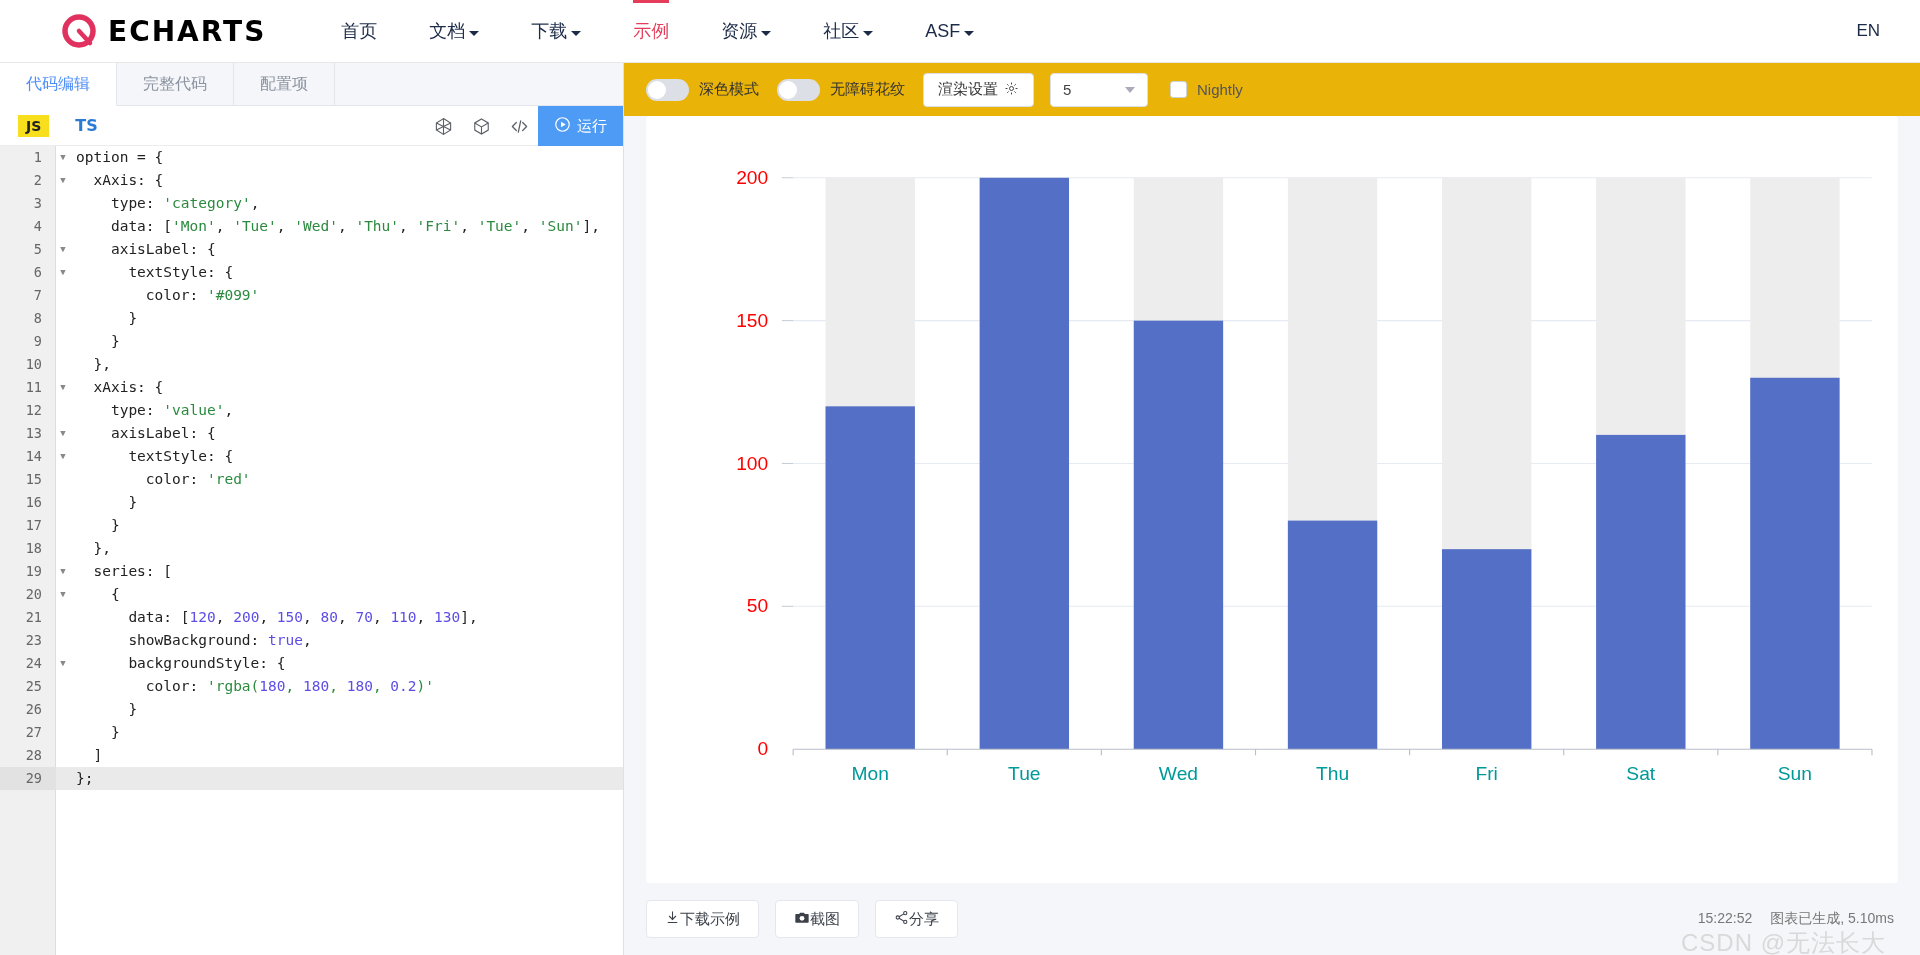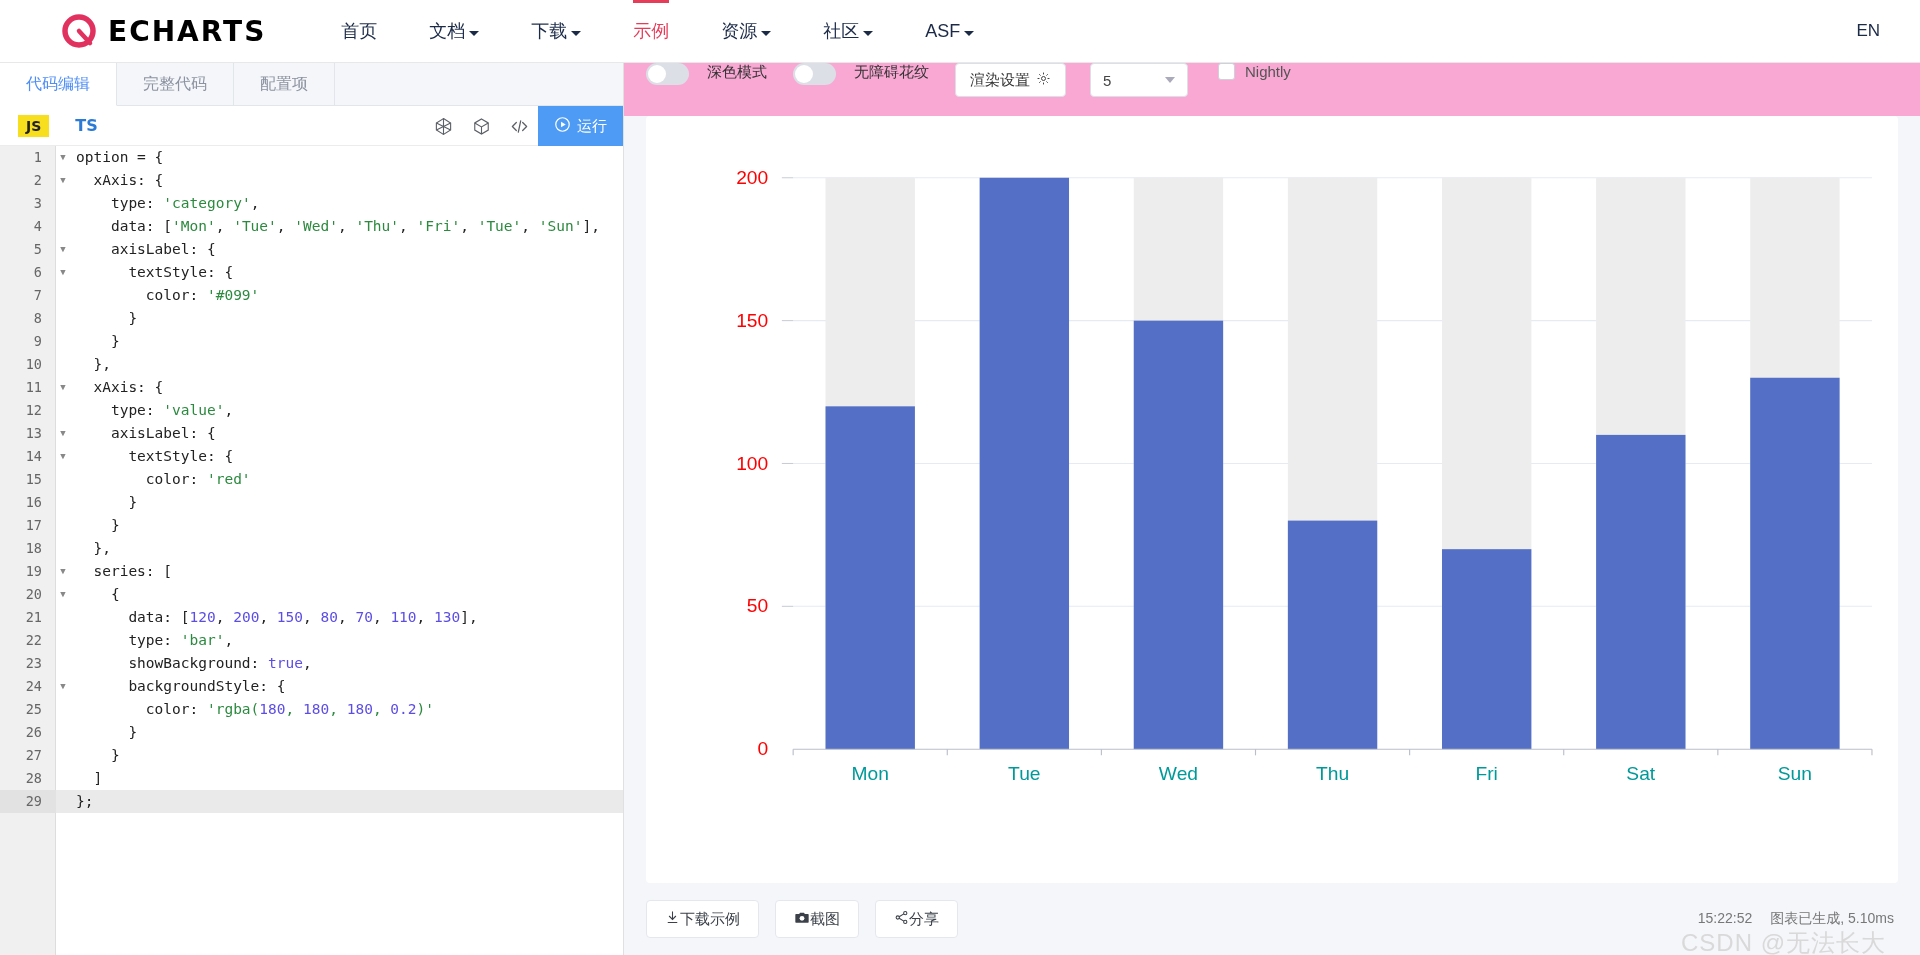--- a/index.html
+++ b/index.html
@@ -114,22 +114,22 @@
   }
   .ctext { white-space: pre; padding-left: 6px; color: #222; }
   .st { color: #2b8a3e; }
   .nm { color: #5c4ee5; }
   .bl { color: #5c4ee5; }
 
   
   .right { flex: 1; height: 100%; background: #f4f6fa;
            display: flex; flex-direction: column; }
   .ctrlbar {
-    height: 53px; display: flex; align-items: flex-start; gap: 8px;
-    padding-left: 22px; background: #f9a8d4;
+    height: 53px; display: flex; align-items: center; gap: 0;
+    padding-left: 22px; background: #eab308;
   }
   .switch {
     width: 43px; height: 22px; border-radius: 11px; background: #dcdfe6;
     position: relative; cursor: pointer; flex: 0 0 43px;
   }
   .switch .knob {
     position: absolute; width: 18px; height: 18px; border-radius: 50%;
     background: #fff; top: 2px; left: 2px;
   }
   .ctrl-label { font-size: 15px; color: #333; margin: 0 18px 0 10px;
@@ -382,25 +382,20 @@
           </div>
           <div class="crow">
             <span class="gl">20</span>
             <span class="fold">▼</span>
             <span class="ctext">    {</span>
           </div>
           <div class="crow">
             <span class="gl">21</span>
             <span class="fold"></span>
             <span class="ctext">      data: [<span class="nm">120</span>, <span class="nm">200</span>, <span class="nm">150</span>, <span class="nm">80</span>, <span class="nm">70</span>, <span class="nm">110</span>, <span class="nm">130</span>],</span>
-          </div>
-          <div class="crow">
-            <span class="gl">22</span>
-            <span class="fold"></span>
-            <span class="ctext">      type: <span class="st">'bar'</span>,</span>
           </div>
           <div class="crow">
             <span class="gl">23</span>
             <span class="fold"></span>
             <span class="ctext">      showBackground: <span class="bl">true</span>,</span>
           </div>
           <div class="crow">
             <span class="gl">24</span>
             <span class="fold">▼</span>
             <span class="ctext">      backgroundStyle: {</span>

